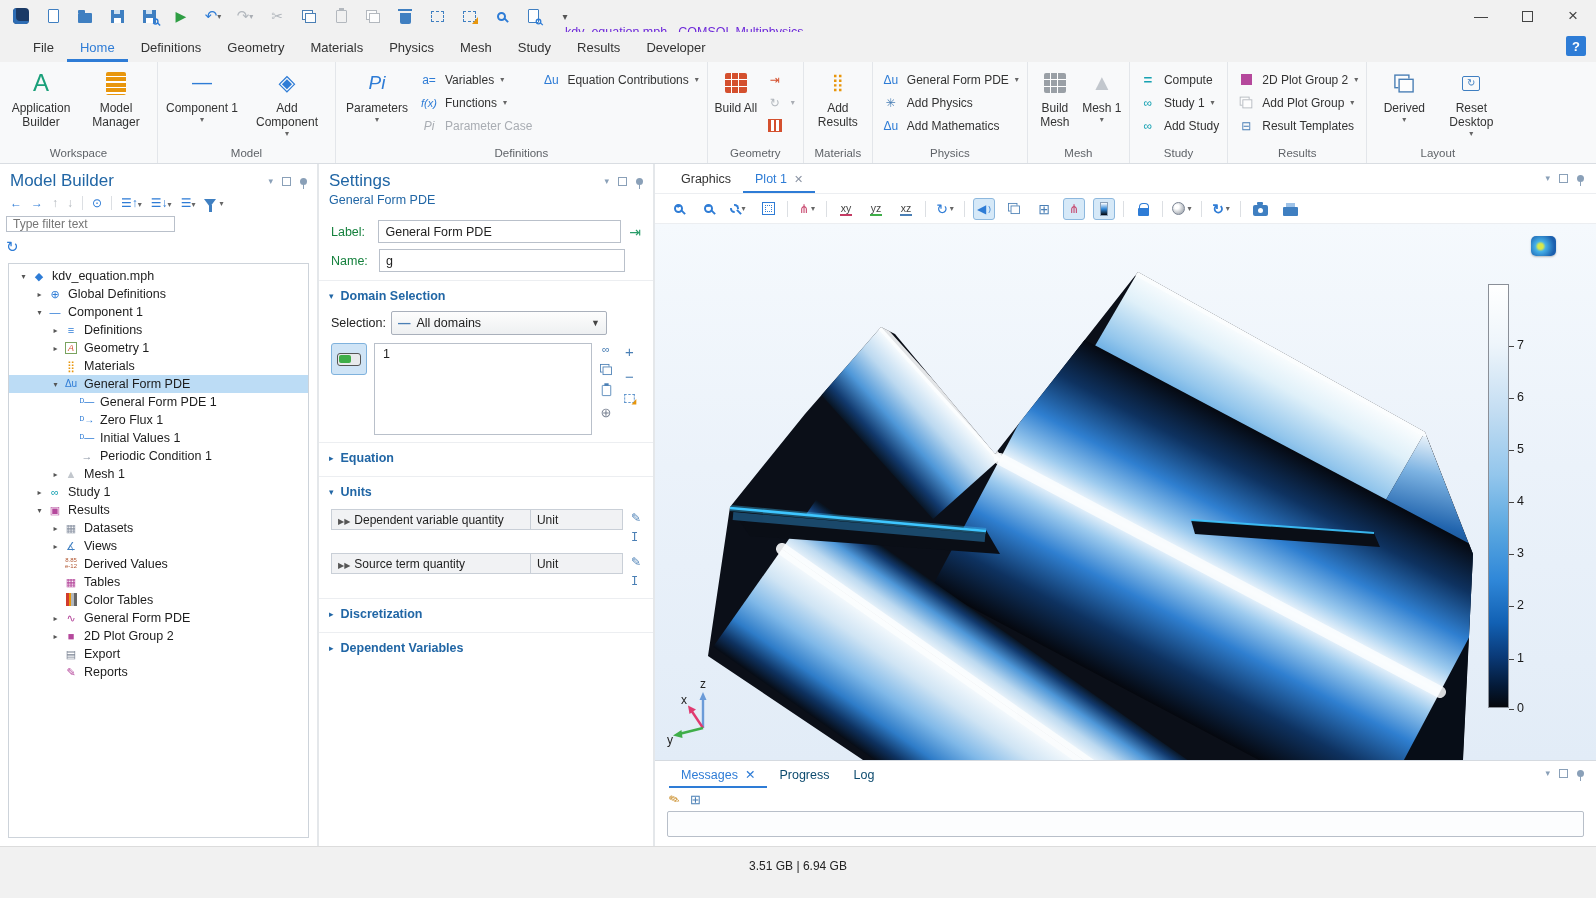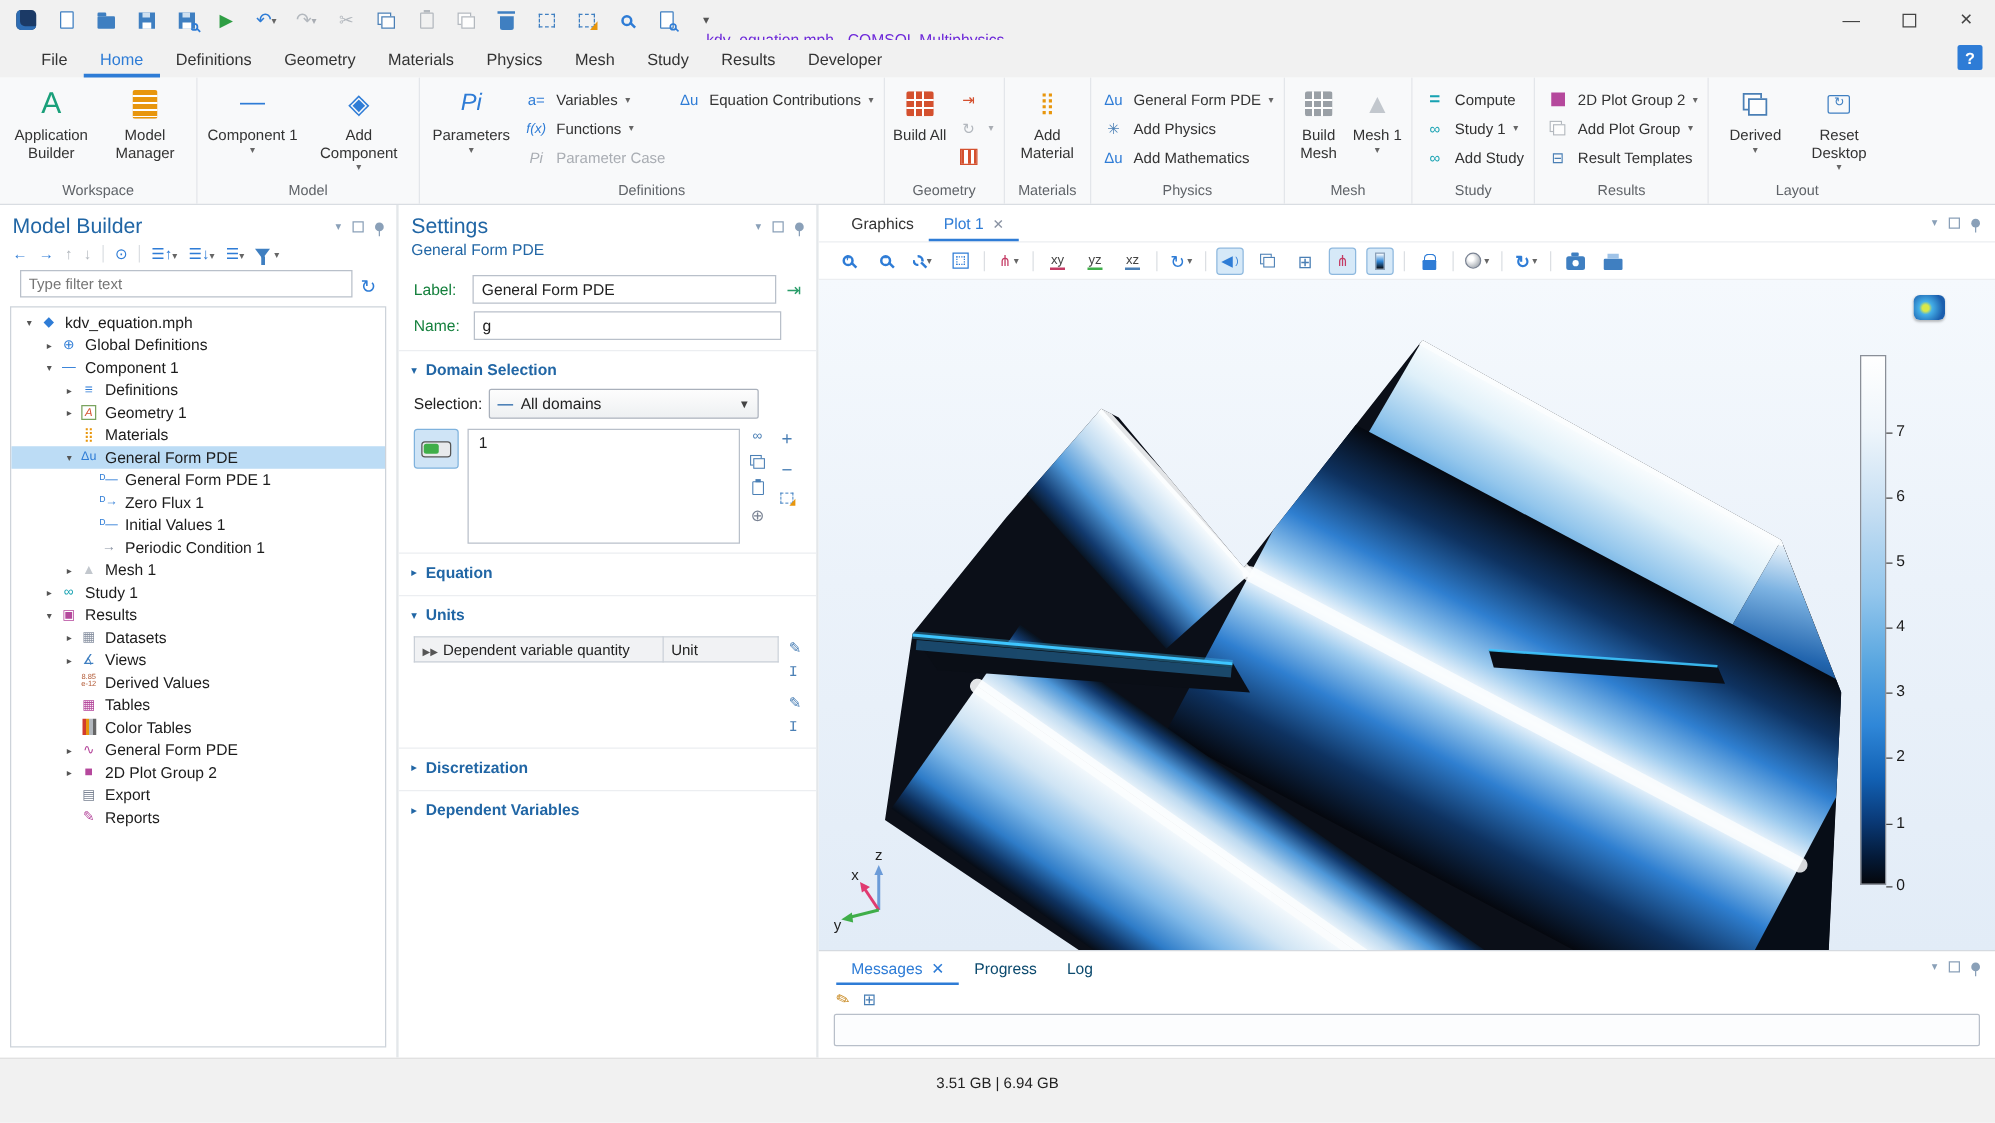--- a/index.html
+++ b/index.html
@@ -91,21 +91,21 @@
   #model-builder { width:319px; border-right:2px solid #e4e7ea; }
   #settings-panel { width:336px; border-right:2px solid #e4e7ea; }
   #graphics-panel { flex:1; }
   .panel-header { display:flex; align-items:center; justify-content:space-between; padding:7px 10px 2px; }
   .panel-title { font-size:17px; color:#2166a5; }
   .panel-sub { font-size:12.5px; color:#2166a5; padding:0 10px 4px; }
 
   
   .mb-toolbar { display:flex; align-items:center; gap:9px; padding:3px 10px; font-size:12px; }
   .mb-toolbar .sep{width:1px;height:14px;background:#dcdfe3}
-  .filter-row { display:flex; align-items:flex-end; gap:6px; padding:3px 16px; }
+  .filter-row { display:flex; align-items:flex-start; gap:6px; padding:3px 6px;flex-direction:column; }
   .filter-row input { flex:1; height:22px; border:1px solid #b9c0ca; padding:0 6px; font-size:12px; font-family:inherit; color:#333; }
   .treebox { flex:1; border:1px solid #cdd3da; margin:4px 8px 8px; overflow:hidden; padding-top:3px; }
   .trow { display:flex; align-items:center; height:18px; font-size:12.5px; color:#1c1c1c; padding-left:calc(8px + var(--lv)*16px); white-space:nowrap; }
   .trow.sel { background:#bcdcf5; }
   .tw { width:13px; font-size:8px; color:#555; text-align:center; flex:none; }
   .tic { width:18px; text-align:center; margin-right:4px; font-size:11px; flex:none; line-height:10px; }
   .geoic{display:inline-block;border:1px solid #7aa35f;color:#d4502e;font-size:9px;line-height:10px;padding:0 2px;background:#fff;font-style:italic}
   .dvic{display:inline-block;font-size:6px;line-height:6px;color:#b0542e;transform:translateY(-1px)}
 
   
@@ -344,21 +344,21 @@
           </div>
       </div>
     </div>
     <div class="rgroup-label">Geometry</div>
   </div>
 
   <div class="rgroup">
     <div class="rgroup-content">
       <div class="rbig" style="width:58px">
         <span class="ric c-orange" style="font-size:17px">⣿</span>
-        <span>Add Material</span>
+        <span>Add Results</span>
       </div>
     </div>
     <div class="rgroup-label">Materials</div>
   </div>
 
   <div class="rgroup">
     <div class="rgroup-content">
       <div class="rcol">
         <div class="rsm">
           <span class="ric c-blue">Δu</span>
@@ -685,20 +685,24 @@
       </tbody>
         </table>
       <div class="tblicons">
         <span class="c-steel">✎</span>
         <span class="c-steel" style="font-family:'Liberation Mono',monospace">I</span>
       </div>
     </div>
     <div class="utwrap">
       <table class="utable">
         <tbody>
+            <tr class="hd">
+          <td><span class="ffwd">▶▶</span><span>Source term quantity</span></td>
+          <td class="u">Unit</td>
+        </tr>
       </tbody>
         </table>
       <div class="tblicons">
         <span class="c-steel">✎</span>
         <span class="c-steel" style="font-family:'Liberation Mono',monospace">I</span>
       </div>
     </div>
 
     <div class="sec">
         <span class="sc">▸</span>

